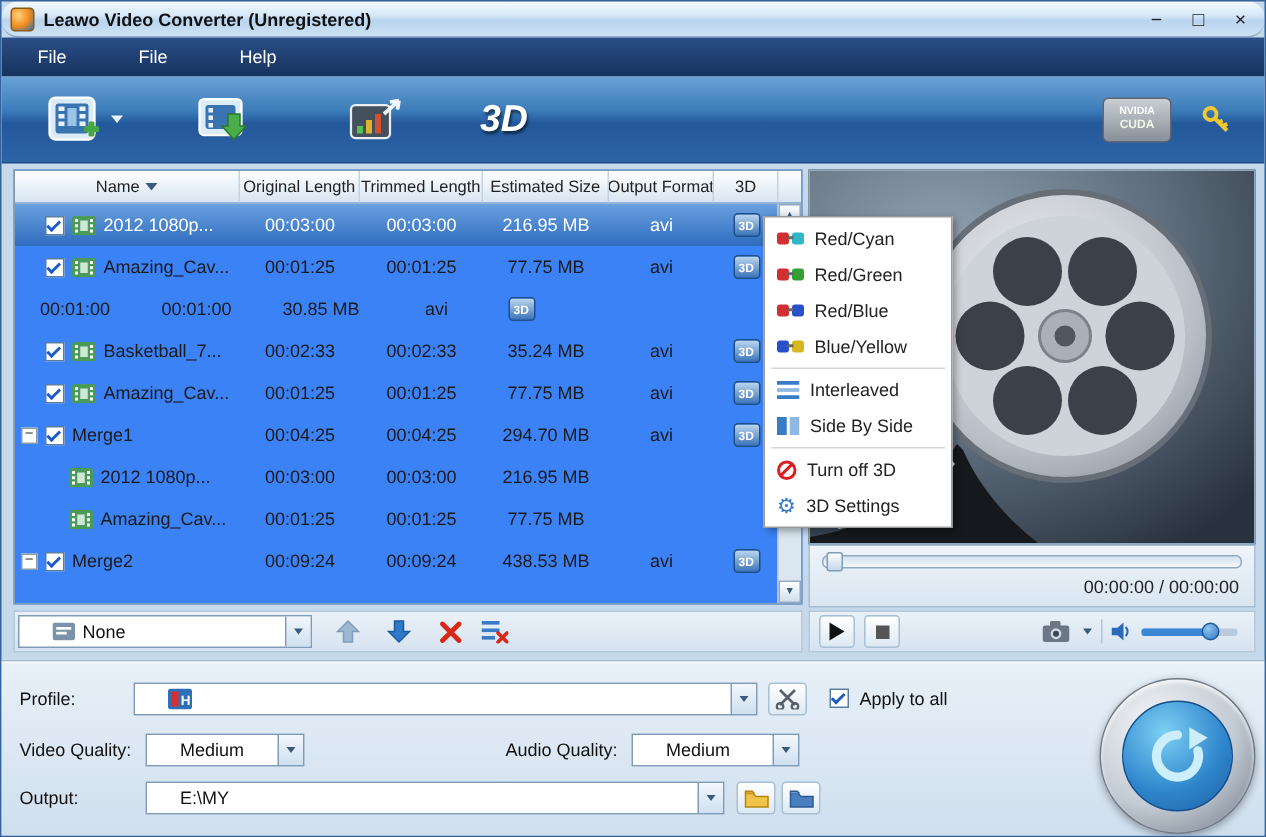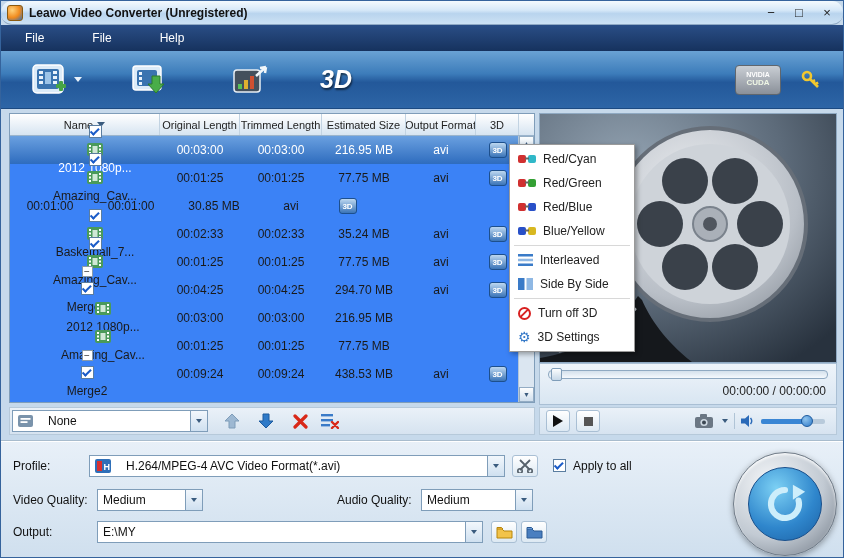--- a/index.html
+++ b/index.html
@@ -36,21 +36,21 @@
   .table-header { height:22px; display:flex; background:linear-gradient(#ffffff,#d6e4f1); border-bottom:1px solid #9ab4cc; }
   .th { font-size:11px; color:#222; display:flex; align-items:center; justify-content:center; gap:4px;
     border-right:1px solid #c2d3e2; overflow:hidden; white-space:nowrap; }
   .sort-arrow { width:0; height:0; border-left:4px solid transparent; border-right:4px solid transparent; border-top:5px solid #3a5b7e; }
   .c-name{width:150px;} .c-orig{width:80px;} .c-trim{width:82px;} .c-size{width:84px;} .c-fmt{width:70px;} .c-3d{width:43px;}
   .th-spacer{ flex:1; border-right:none; }
   .row { height:28px; display:flex; align-items:center; font-size:12px; color:#1a1a1a; }
   .row.selected { background:linear-gradient(#6aa0e0,#2e6cbe); color:#fff; }
   .cell { overflow:hidden; white-space:nowrap; }
   .c-orig,.c-trim,.c-size,.c-fmt { text-align:center; }
-  .namecell { display:flex; align-items:center; gap:5px; padding-left:20px;flex-direction:column; }
+  .namecell { display:flex; align-items:center; gap:5px; padding-left:20px; }
   .namecell.merge { padding-left:4px; }
   .namecell.child { padding-left:36px; }
   .expander { width:11px; height:11px; border:1px solid #8a9ba9; background:#fff; color:#333; font-size:10px;
     display:flex; align-items:center; justify-content:center; line-height:1; }
   .checkbox { width:13px; height:13px; background:#fff; border:1px solid #5a7da0; display:flex; align-items:center; justify-content:center; flex:0 0 auto; }
   .checkbox::after { content:""; width:7px; height:3px; border-left:2px solid #1b5cc8; border-bottom:2px solid #1b5cc8;
     transform:rotate(-45deg) translate(0,-1px); }
   .file-ico { flex:0 0 auto; }
   .badge-3d { width:18px; height:16px; border-radius:3px; background:linear-gradient(#bcd7f0,#3a74b8);
     border:1px solid #1d4f8c; color:#fff; font-size:8px; font-weight:bold; display:flex; align-items:center; justify-content:center; }
@@ -92,21 +92,21 @@
   .mini-arrow { width:0; height:0; border-left:3.5px solid transparent; border-right:3.5px solid transparent; border-top:4px solid #3a5b7e; }
   .vsep { width:1px; height:16px; background:#b0c4d6; }
   .vol-track { position:relative; width:64px; height:5px; background:#b8cadb; border-radius:2px; }
   .vol-fill { position:absolute; left:0; top:0; bottom:0; width:70%; background:#3a86d4; border-radius:2px; }
   .vol-thumb { position:absolute; left:62%; top:-4px; width:12px; height:12px; border-radius:50%;
     background:radial-gradient(circle at 35% 30%, #8fc4ee, #2f7ac8); border:1px solid #1d5a9e; }
 
   
   .list-strip { position:absolute; left:8px; top:406px; width:526px; height:28px; display:flex; align-items:center;
     border:1px solid #b6c9da; background:linear-gradient(#eaf1f8,#d6e3f0); padding:0 2px; }
-  .combo { display:flex; align-items:center; gap:15px; background:#fff; border:1px solid #7f9db9; height:22px; padding-left:5px; overflow:hidden; }
+  .combo { display:flex; align-items:center; gap:5px; background:#fff; border:1px solid #7f9db9; height:22px; padding-left:22px; overflow:hidden; }
   .combo-text { font-size:12px; color:#111; white-space:nowrap; overflow:hidden; flex:1; }
   .combo-btn { width:17px; align-self:stretch; margin-left:auto; background:linear-gradient(#f2f7fc,#cfe0f0);
     border-left:1px solid #7f9db9; display:flex; align-items:center; justify-content:center; flex:0 0 auto; }
   .ico-btn { width:24px; height:22px; display:flex; align-items:center; justify-content:center; }
 
   
   .bottom-panel { position:absolute; left:0; right:0; top:440px; height:118px;
     background:linear-gradient(#e8f0f8,#cfdfee); border-top:1px solid #ffffff; box-shadow:0 -1px 0 #a8bccd; }
   .lbl { position:absolute; font-size:12px; color:#111; }
   .bp-combo { position:absolute; height:22px; }
@@ -566,21 +566,20 @@
   </div>
 
   <div class="bottom-panel">
     <span class="lbl" style="left:12px;top:17px;">Profile:</span>
     <span class="combo bp-combo" style="left:88px;top:13px;width:416px;">
       <svg width="16" height="14">
           <rect x="0" y="0" width="16" height="14" rx="2" fill="#2f6fb8"></rect>
           <rect x="2" y="2" width="5" height="10" fill="#d83030"></rect>
           <text x="8.5" y="11" font-size="9" fill="#fff" font-family="Liberation Sans, sans-serif" font-weight="bold">H</text>
         </svg>
-      <span class="combo-text">H.264/MPEG-4 AVC Video Format(*.avi)</span>
       <span class="combo-btn">
           <span class="mini-arrow"></span>
         </span>
     </span>
     <span class="sq-btn" style="left:511px;top:13px;">
       <svg width="16" height="14">
           <path d="M3 1 L13 11 M13 1 L3 11" stroke="#55606a" stroke-width="1.8"></path>
           <circle cx="3" cy="12" r="2.2" fill="none" stroke="#55606a" stroke-width="1.6"></circle>
           <circle cx="13" cy="12" r="2.2" fill="none" stroke="#55606a" stroke-width="1.6"></circle>
         </svg>

